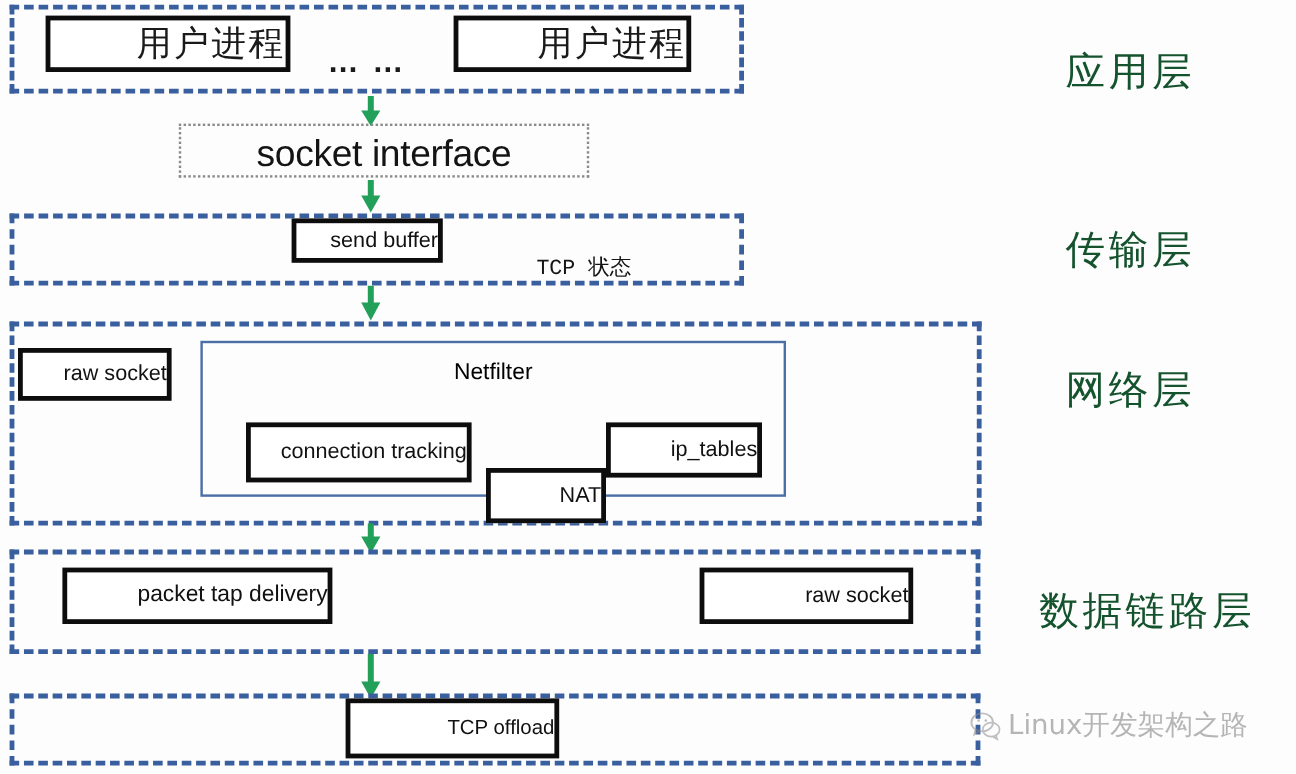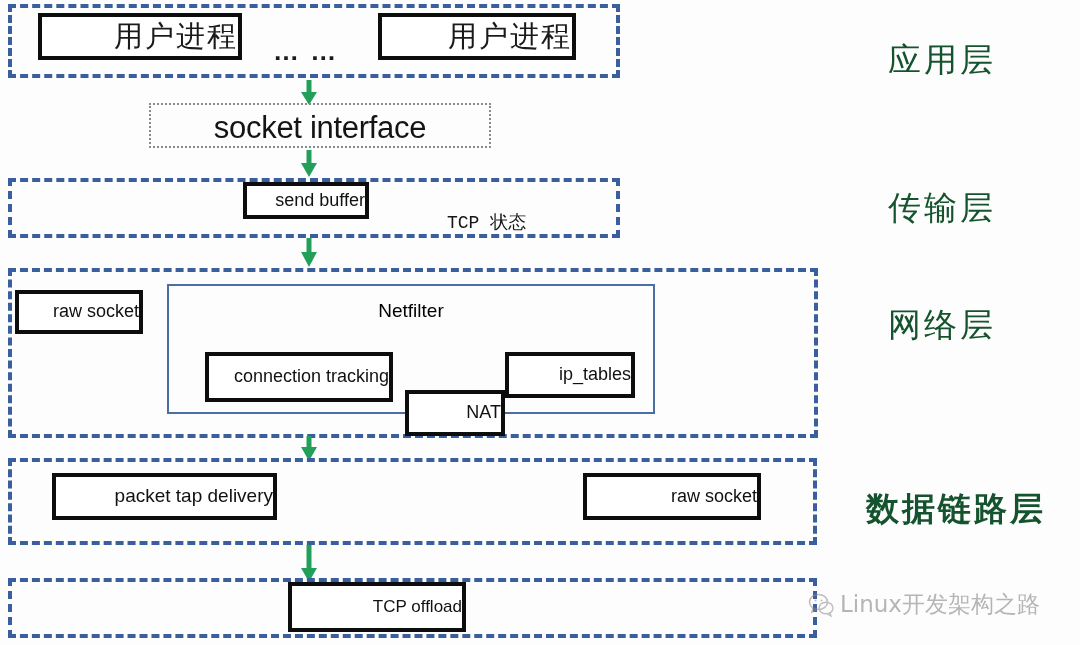--- a/index.html
+++ b/index.html
@@ -228,21 +228,21 @@
   <div class="layer-box" style="left:8px; top:458px; width:809px; height:87px;"></div>
 
   <div class="node" style="left:52px; top:473px; width:225px; height:47px;">
     <span class="node-label" style="font-size:19px;">packet  tap delivery</span>
   </div>
 
   <div class="node" style="left:583px; top:473px; width:178px; height:47px;">
     <span class="node-label" style="font-size:18px;">raw socket</span>
   </div>
 
-  <div class="layer-name" style="left:866px; top:487px;font-weight:bold;">数据链路层</div>
+  <div class="layer-name" style="left:866px; top:487px;">数据链路层</div>
 
   <div class="arrow" style="left:296px; top:545px; height:38px;">
     <svg width="26" height="38" viewBox="0 0 26 38" aria-hidden="true">
       <path d="M13 0 L13 25" stroke="#22a05a" stroke-width="5" fill="none"></path>
       <path d="M13 37 L5 23 L21 23 Z" fill="#22a05a"></path>
     </svg>
   </div>
 
   <div class="layer-box" style="left:8px; top:578px; width:809px; height:60px;"></div>
 

